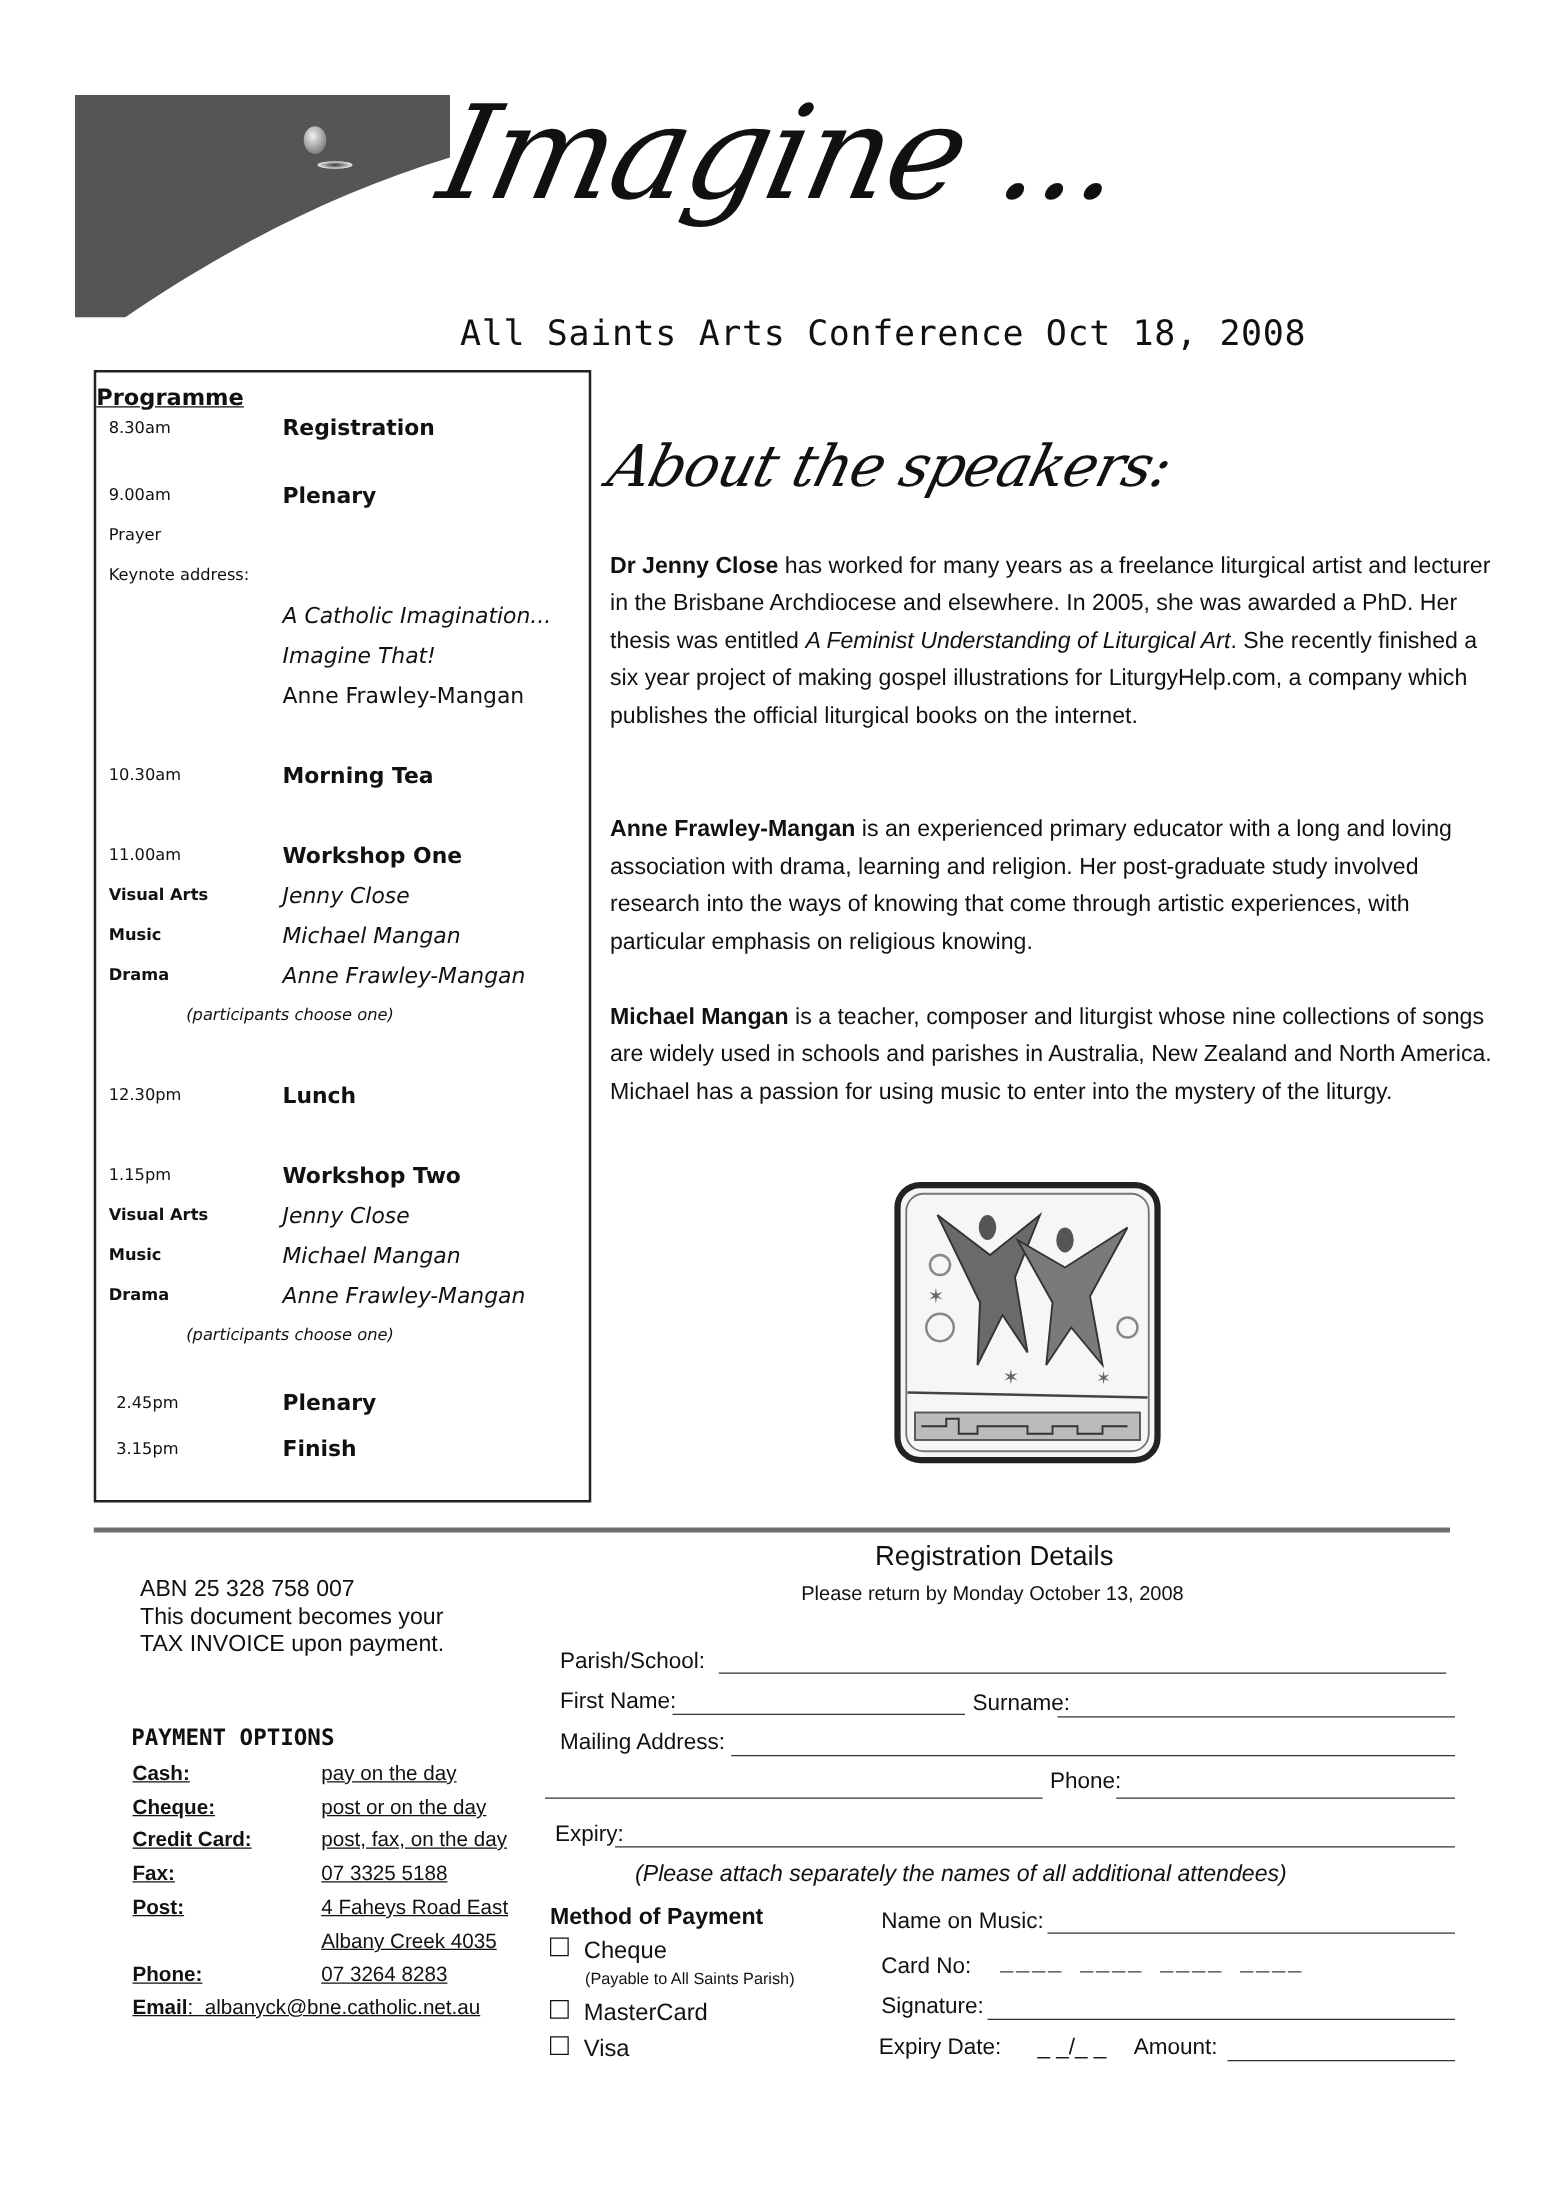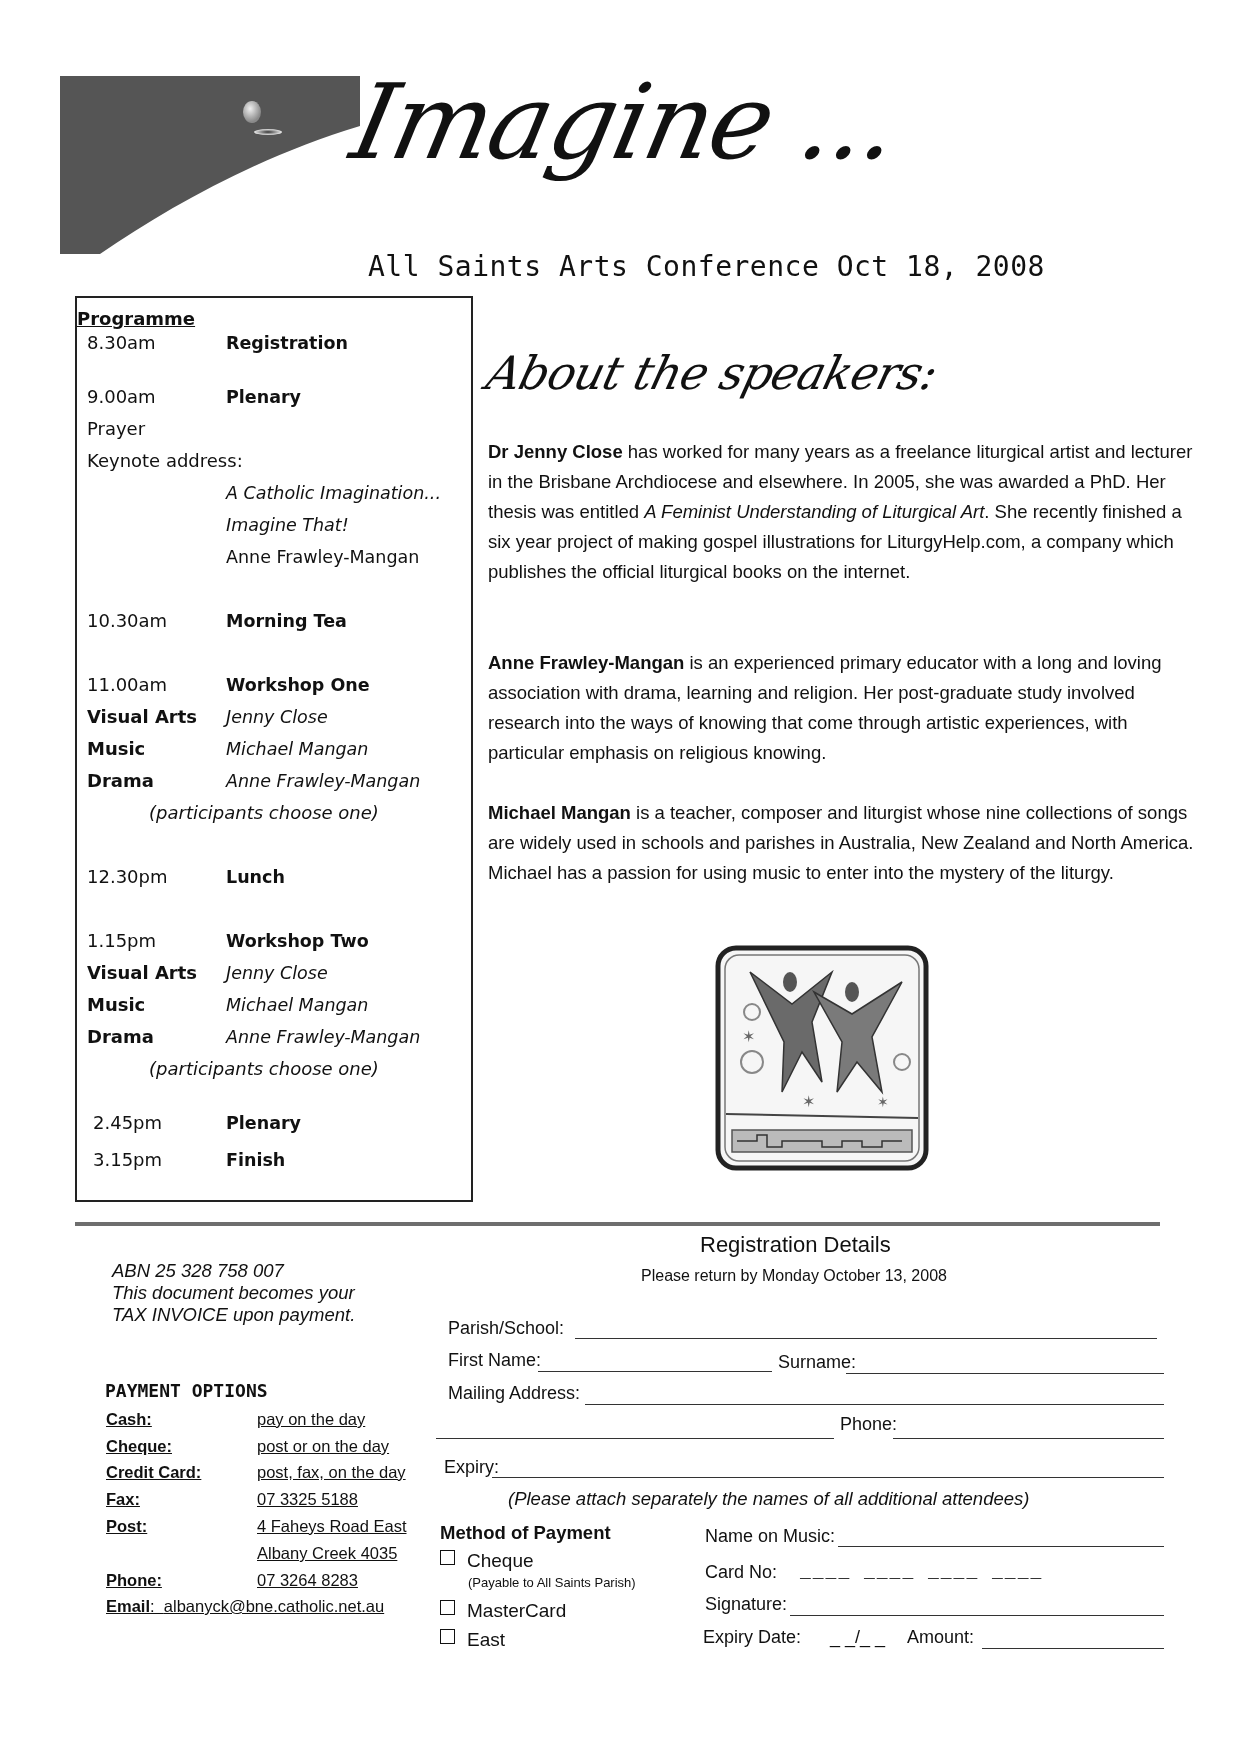--- a/index.html
+++ b/index.html
@@ -7,37 +7,37 @@
   .abs { position: absolute; }
 
   
   .logo-panel { left: 60px; top: 76px; width: 300px; height: 178px; }
   .title-script { left: 355px; top: 70px; font-family: "DejaVu Serif", serif; font-style: italic; font-size: 104px; font-weight: normal; letter-spacing: -2px; color: #111; line-height: 1; transform: skewX(-12deg); }
   .subtitle { left: 368px; top: 250px; font-family: "DejaVu Sans Mono", monospace; font-size: 28px; color: #111; letter-spacing: 0.5px; }
 
   
   .prog-box { left: 75px; top: 296px; width: 398px; height: 906px; border: 2px solid #222; box-sizing: border-box; }
   .prog-title { position: absolute; left: 0; width: 100%; top: 10px; text-align: left; font-weight: bold; text-decoration: underline; font-size: 18px; }
-  .prow { position: absolute; left: 10px; font-size: 18px; line-height: 22px; white-space: nowrap; }
+  .prow { position: absolute; left: 10px; font-size: 13px; line-height: 22px; white-space: nowrap; }
   .pcol2 { position: absolute; left: 149px; font-size: 17.5px; line-height: 22px; white-space: nowrap; }
   .b { font-weight: bold; }
   .i { font-style: italic; }
 
   
   .about-title { left: 488px; top: 346px; font-family: "DejaVu Serif", serif; font-style: italic; font-size: 46px; transform: skewX(-14deg); letter-spacing: -1px; color: #111; }
   .bio { left: 488px; width: 710px; font-family: "Liberation Sans", sans-serif; font-size: 18.5px; line-height: 30px; color: #111; }
 
   
   .art { left: 712px; top: 942px; width: 220px; height: 232px; }
 
   
   .divider { left: 75px; top: 1222px; width: 1085px; height: 4px; background: #6e6e6e; }
 
   
-  .abn { left: 112px; top: 1260px; font-family: "Liberation Sans", sans-serif; font-size: 18.5px; line-height: 22px; font-style: italic; }
+  .abn { left: 112px; top: 1260px; font-family: "Liberation Sans", sans-serif; font-size: 18.5px; line-height: 22px; }
   .pay-title { left: 105px; top: 1380px; font-family: "DejaVu Sans Mono", monospace; font-weight: bold; font-size: 18px; }
   .pay-row { position: absolute; font-family: "Liberation Sans", sans-serif; font-size: 16.5px; text-decoration: underline; }
   .pay-key { left: 106px; font-weight: bold; }
   .pay-val { left: 257px; }
 
   
   .reg-title { left: 700px; top: 1232px; font-family: "Liberation Sans", sans-serif; font-size: 22px; }
   .reg-sub { left: 641px; top: 1267px; font-family: "Liberation Sans", sans-serif; font-size: 16px; }
   .flabel { position: absolute; font-family: "Liberation Sans", sans-serif; font-size: 18px; text-align: right; }
   .fline { position: absolute; border-bottom: 1.5px solid #333; height: 0; }
@@ -212,21 +212,21 @@
   <span class="cb"></span>
     <span>Cheque</span>
 </div>
 <div class="abs cb-note">(Payable to All Saints Parish)</div>
 <div class="cb-row" style="top:1600px">
   <span class="cb"></span>
     <span>MasterCard</span>
 </div>
 <div class="cb-row" style="top:1629px">
   <span class="cb"></span>
-    <span>East</span>
+    <span>Visa</span>
 </div>
 
 <div class="flabel" style="left:705px; top:1526px">Name on Music:</div>
 <div class="fline" style="left:838px; top:1546px; width:326px"></div>
 
 <div class="flabel" style="left:705px; top:1562px">Card No:</div>
 <div class="flabel mono-blank" style="left:800px; top:1562px">____  ____  ____  ____</div>
 
 <div class="flabel" style="left:705px; top:1594px">Signature:</div>
 <div class="fline" style="left:790px; top:1615px; width:374px"></div>

